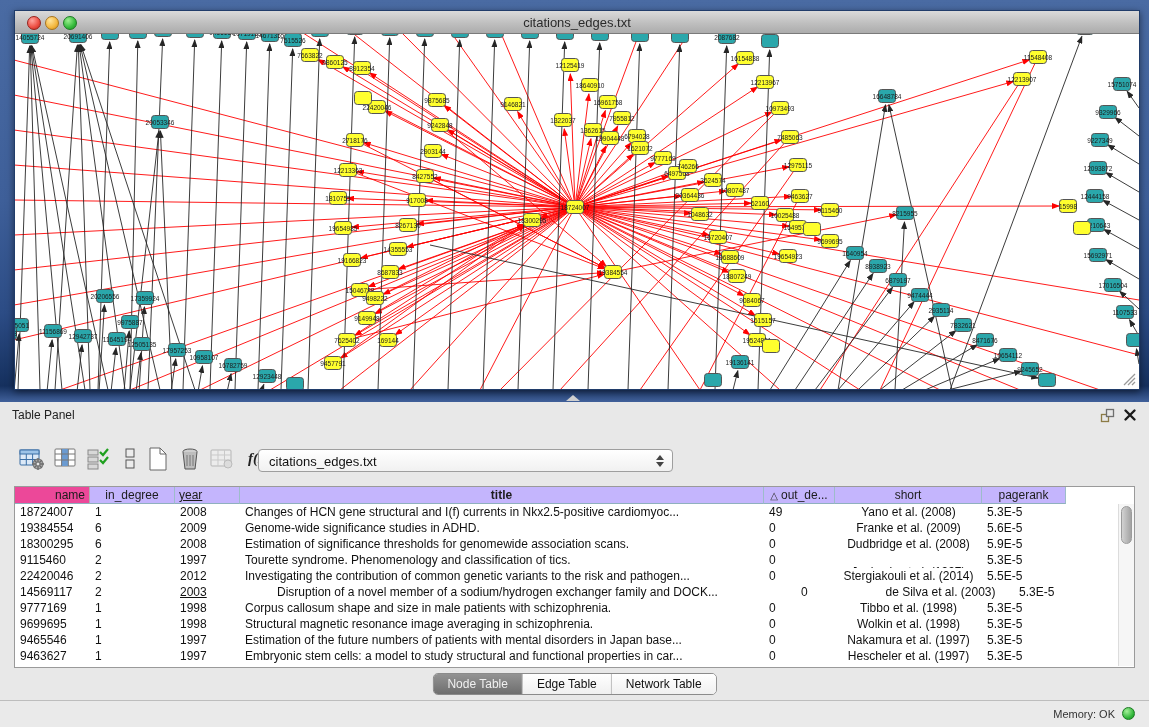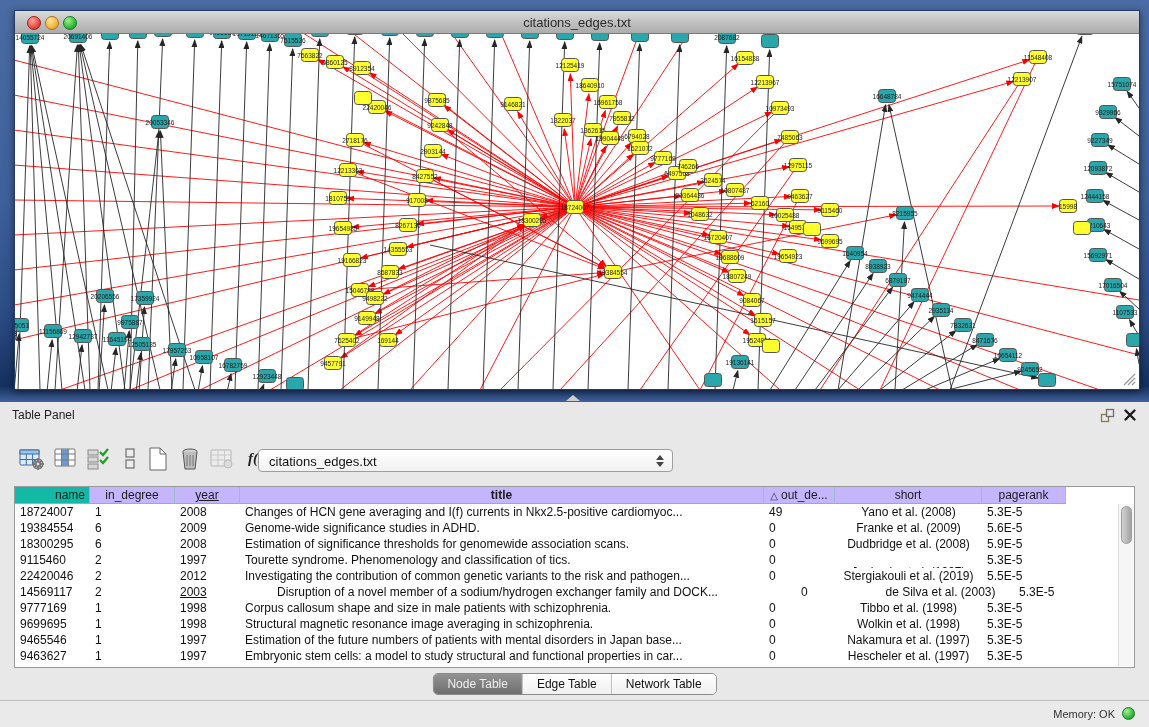--- a/index.html
+++ b/index.html
@@ -32,21 +32,21 @@
   .combo-text{position:absolute;left:10px;top:4px;font-size:13px;color:#111;}
   .combo-arrows{position:absolute;right:6px;top:4px;width:10px;height:14px;}
   .combo-arrows .up{position:absolute;top:1px;left:0;width:0;height:0;border-left:4px solid transparent;border-right:4px solid transparent;border-bottom:5px solid #444;}
   .combo-arrows .down{position:absolute;bottom:1px;left:0;width:0;height:0;border-left:4px solid transparent;border-right:4px solid transparent;border-top:5px solid #444;}
   .table-box{position:absolute;left:14px;top:486px;width:1121px;height:182px;
     background:#fff;border:1px solid #9a9a9a;box-sizing:border-box;}
   .thead{position:absolute;left:0;top:0;right:16px;height:17px;display:flex;background:#fff;}
   .th{height:17px;line-height:16px;font-size:12px;background:#c4b5fd;color:#1c1c1c;
       border-right:1px solid #9dbcca;border-bottom:1px solid #8fb0be;box-sizing:border-box;
       padding:0 4px;white-space:nowrap;overflow:hidden;cursor:pointer;}
-  .th-first{background:#14b8a6;border-right:1px solid #aeaeae;}
+  .th-first{background:#ec4899;border-right:1px solid #aeaeae;}
   .sort{margin-right:3px;font-size:10px;color:#333;}
   .tbody{position:absolute;left:0;top:17px;right:16px;bottom:1px;overflow:hidden;}
   .tr{display:flex;height:16px;line-height:16px;cursor:default;}
   .td{font-size:12px;color:#111;box-sizing:border-box;padding:0 5px;white-space:nowrap;overflow:hidden;}
   .sbtrack{position:absolute;right:0;top:17px;bottom:1px;width:16px;background:#f6f6f6;border-left:1px solid #dcdcdc;box-sizing:border-box;}
   .sbthumb{position:absolute;left:2px;top:2px;width:11px;height:38px;border-radius:6px;
     background:linear-gradient(90deg,#d2d2d2,#a3a3a3);border:1px solid #9b9b9b;box-sizing:border-box;}
   .tabs{position:absolute;top:673px;left:50%;transform:translateX(-50%);display:flex;
     border:1px solid #8b8b8b;border-radius:5px;overflow:hidden;background:#fff;}
   .tab{padding:3px 14px;font-size:12px;color:#111;border-left:1px solid #bdbdbd;
@@ -590,32 +590,32 @@
     <span class="combo-arrows">
         <span class="up"></span>
         <span class="down"></span>
       </span>
   </div>
 
   <div class="table-box">
     <div class="thead" id="thead">
         <div class="th th-first" style="width: 75px; text-align: right;"><span>name</span></div>
         <div class="th" style="width: 85px; text-align: center;"><span>in_degree</span></div>
-        <div class="th" style="width: 65px; text-align: center; text-decoration: underline;"><span>year</span></div>
+        <div class="th" style="width: 65px;  text-decoration: underline;"><span>year</span></div>
         <div class="th" style="width: 524px; text-align: center; font-weight: bold;"><span>title</span></div>
         <div class="th" style="width: 71px; text-align: center;"><span class="sort">△</span><span>out_de...</span></div>
         <div class="th" style="width: 147px; text-align: center;"><span>short</span></div>
         <div class="th" style="width: 84px; text-align: center;"><span>pagerank</span></div>
       </div>
     <div class="tbody" id="tbody">
         <div class="tr">
           <div class="td" style="width: 75px; text-align: left;">18724007</div>
           <div class="td" style="width: 85px; text-align: left;">1</div>
           <div class="td" style="width: 65px; text-align: left;">2008</div>
-          <div class="td" style="width: 524px; text-align: left;">Changes of HCN gene averaging and I(f) currents in Nkx2.5-positive cardiomyoc...</div>
+          <div class="td" style="width: 524px; text-align: left;">Changes of HCN gene structural and I(f) currents in Nkx2.5-positive cardiomyoc...</div>
           <div class="td" style="width: 71px; text-align: left;">49</div>
           <div class="td" style="width: 147px; text-align: center;">Yano et al. (2008)</div>
           <div class="td" style="width: 84px; text-align: left;">5.3E-5</div>
         </div>
         <div class="tr">
           <div class="td" style="width: 75px; text-align: left;">19384554</div>
           <div class="td" style="width: 85px; text-align: left;">6</div>
           <div class="td" style="width: 65px; text-align: left;">2009</div>
           <div class="td" style="width: 524px; text-align: left;">Genome-wide significance studies in ADHD.</div>
           <div class="td" style="width: 71px; text-align: left;">0</div>
@@ -639,21 +639,21 @@
           <div class="td" style="width: 71px; text-align: left;">0</div>
           <div class="td" style="width: 147px; text-align: center; margin-top: 12px;">Jankovic et al. (1997)</div>
           <div class="td" style="width: 84px; text-align: left;">5.3E-5</div>
         </div>
         <div class="tr">
           <div class="td" style="width: 75px; text-align: left;">22420046</div>
           <div class="td" style="width: 85px; text-align: left;">2</div>
           <div class="td" style="width: 65px; text-align: left;">2012</div>
           <div class="td" style="width: 524px; text-align: left;">Investigating the contribution of common genetic variants to the risk and pathogen...</div>
           <div class="td" style="width: 71px; text-align: left;">0</div>
-          <div class="td" style="width: 147px; text-align: center;">Stergiakouli et al. (2019)</div>
+          <div class="td" style="width: 147px; text-align: center;">Stergiakouli et al. (2014)</div>
           <div class="td" style="width: 84px; text-align: left;">5.5E-5</div>
         </div>
         <div class="tr">
           <div class="td" style="width: 75px; text-align: left;">14569117</div>
           <div class="td" style="width: 85px; text-align: left;">2</div>
           <div class="td" style="width: 65px; text-align: left; text-decoration: underline;">2003</div>
           <div class="td" style="width: 524px; text-align: left; margin-left: 32px;">Disruption of a novel member of a sodium/hydrogen exchanger family and DOCK...</div>
           <div class="td" style="width: 71px; text-align: left;">0</div>
           <div class="td" style="width: 147px; text-align: center;">de Silva et al. (2003)</div>
           <div class="td" style="width: 84px; text-align: left;">5.3E-5</div>

